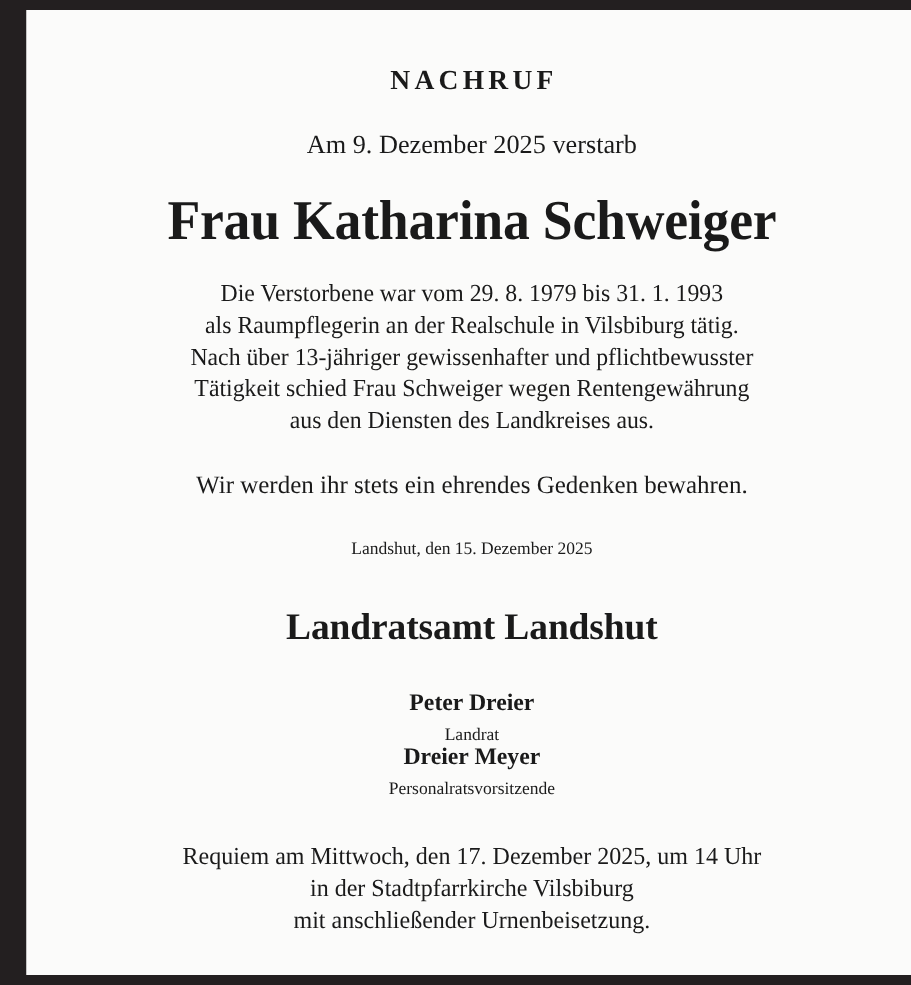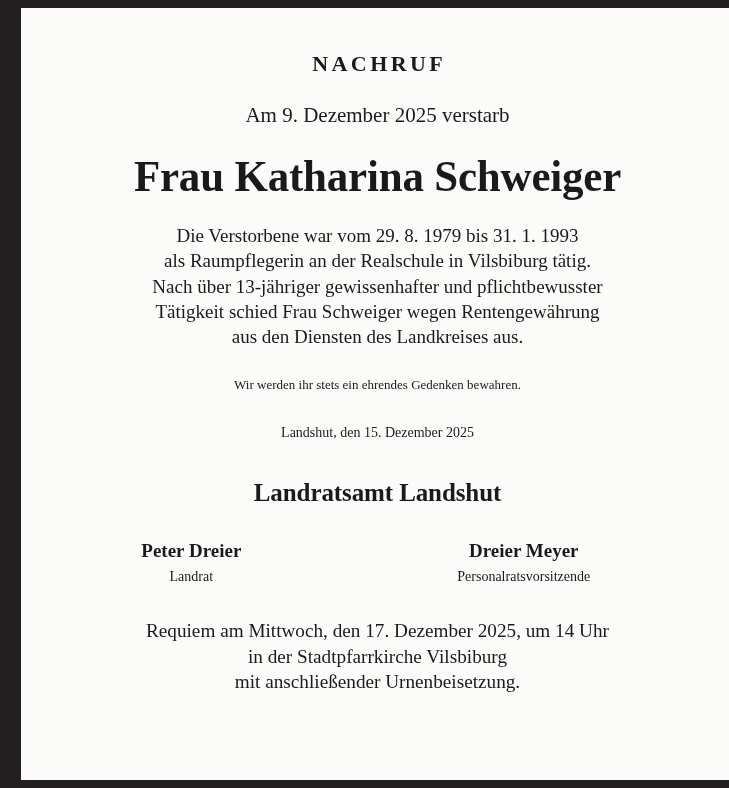--- a/index.html
+++ b/index.html
@@ -63,45 +63,46 @@
   .bio-block {
     font-size: 19.5px;
     line-height: 25.3px;
     padding-top: 24px;
     transform: scaleX(0.975);
     transform-origin: center;
   }
 
   
   .remembrance-line {
-    font-size: 13px;
+    font-size: 20px;
     line-height: 1;
     padding-top: 29px;
   }
 
   
   .place-date-line {
     font-size: 14px;
     line-height: 1;
     padding-top: 35px;
   }
 
   
   .authority-name {
-    font-size: 25px;
+    font-size: 30px;
     font-weight: bold;
     line-height: 1;
     letter-spacing: -0.1px;
     padding-top: 40px;
   }
 
   
   .signatories {
     display: flex;
     padding-top: 36px;
+    flex-direction: column;
   }
   .signatory {
     flex: 1 1 0;
     text-align: center;
   }
   .signatory-left  { flex: 0 0 44%; }
   .signatory-right { flex: 0 0 56%; }
   .signatory-name {
     font-size: 19px;
     font-weight: bold;

